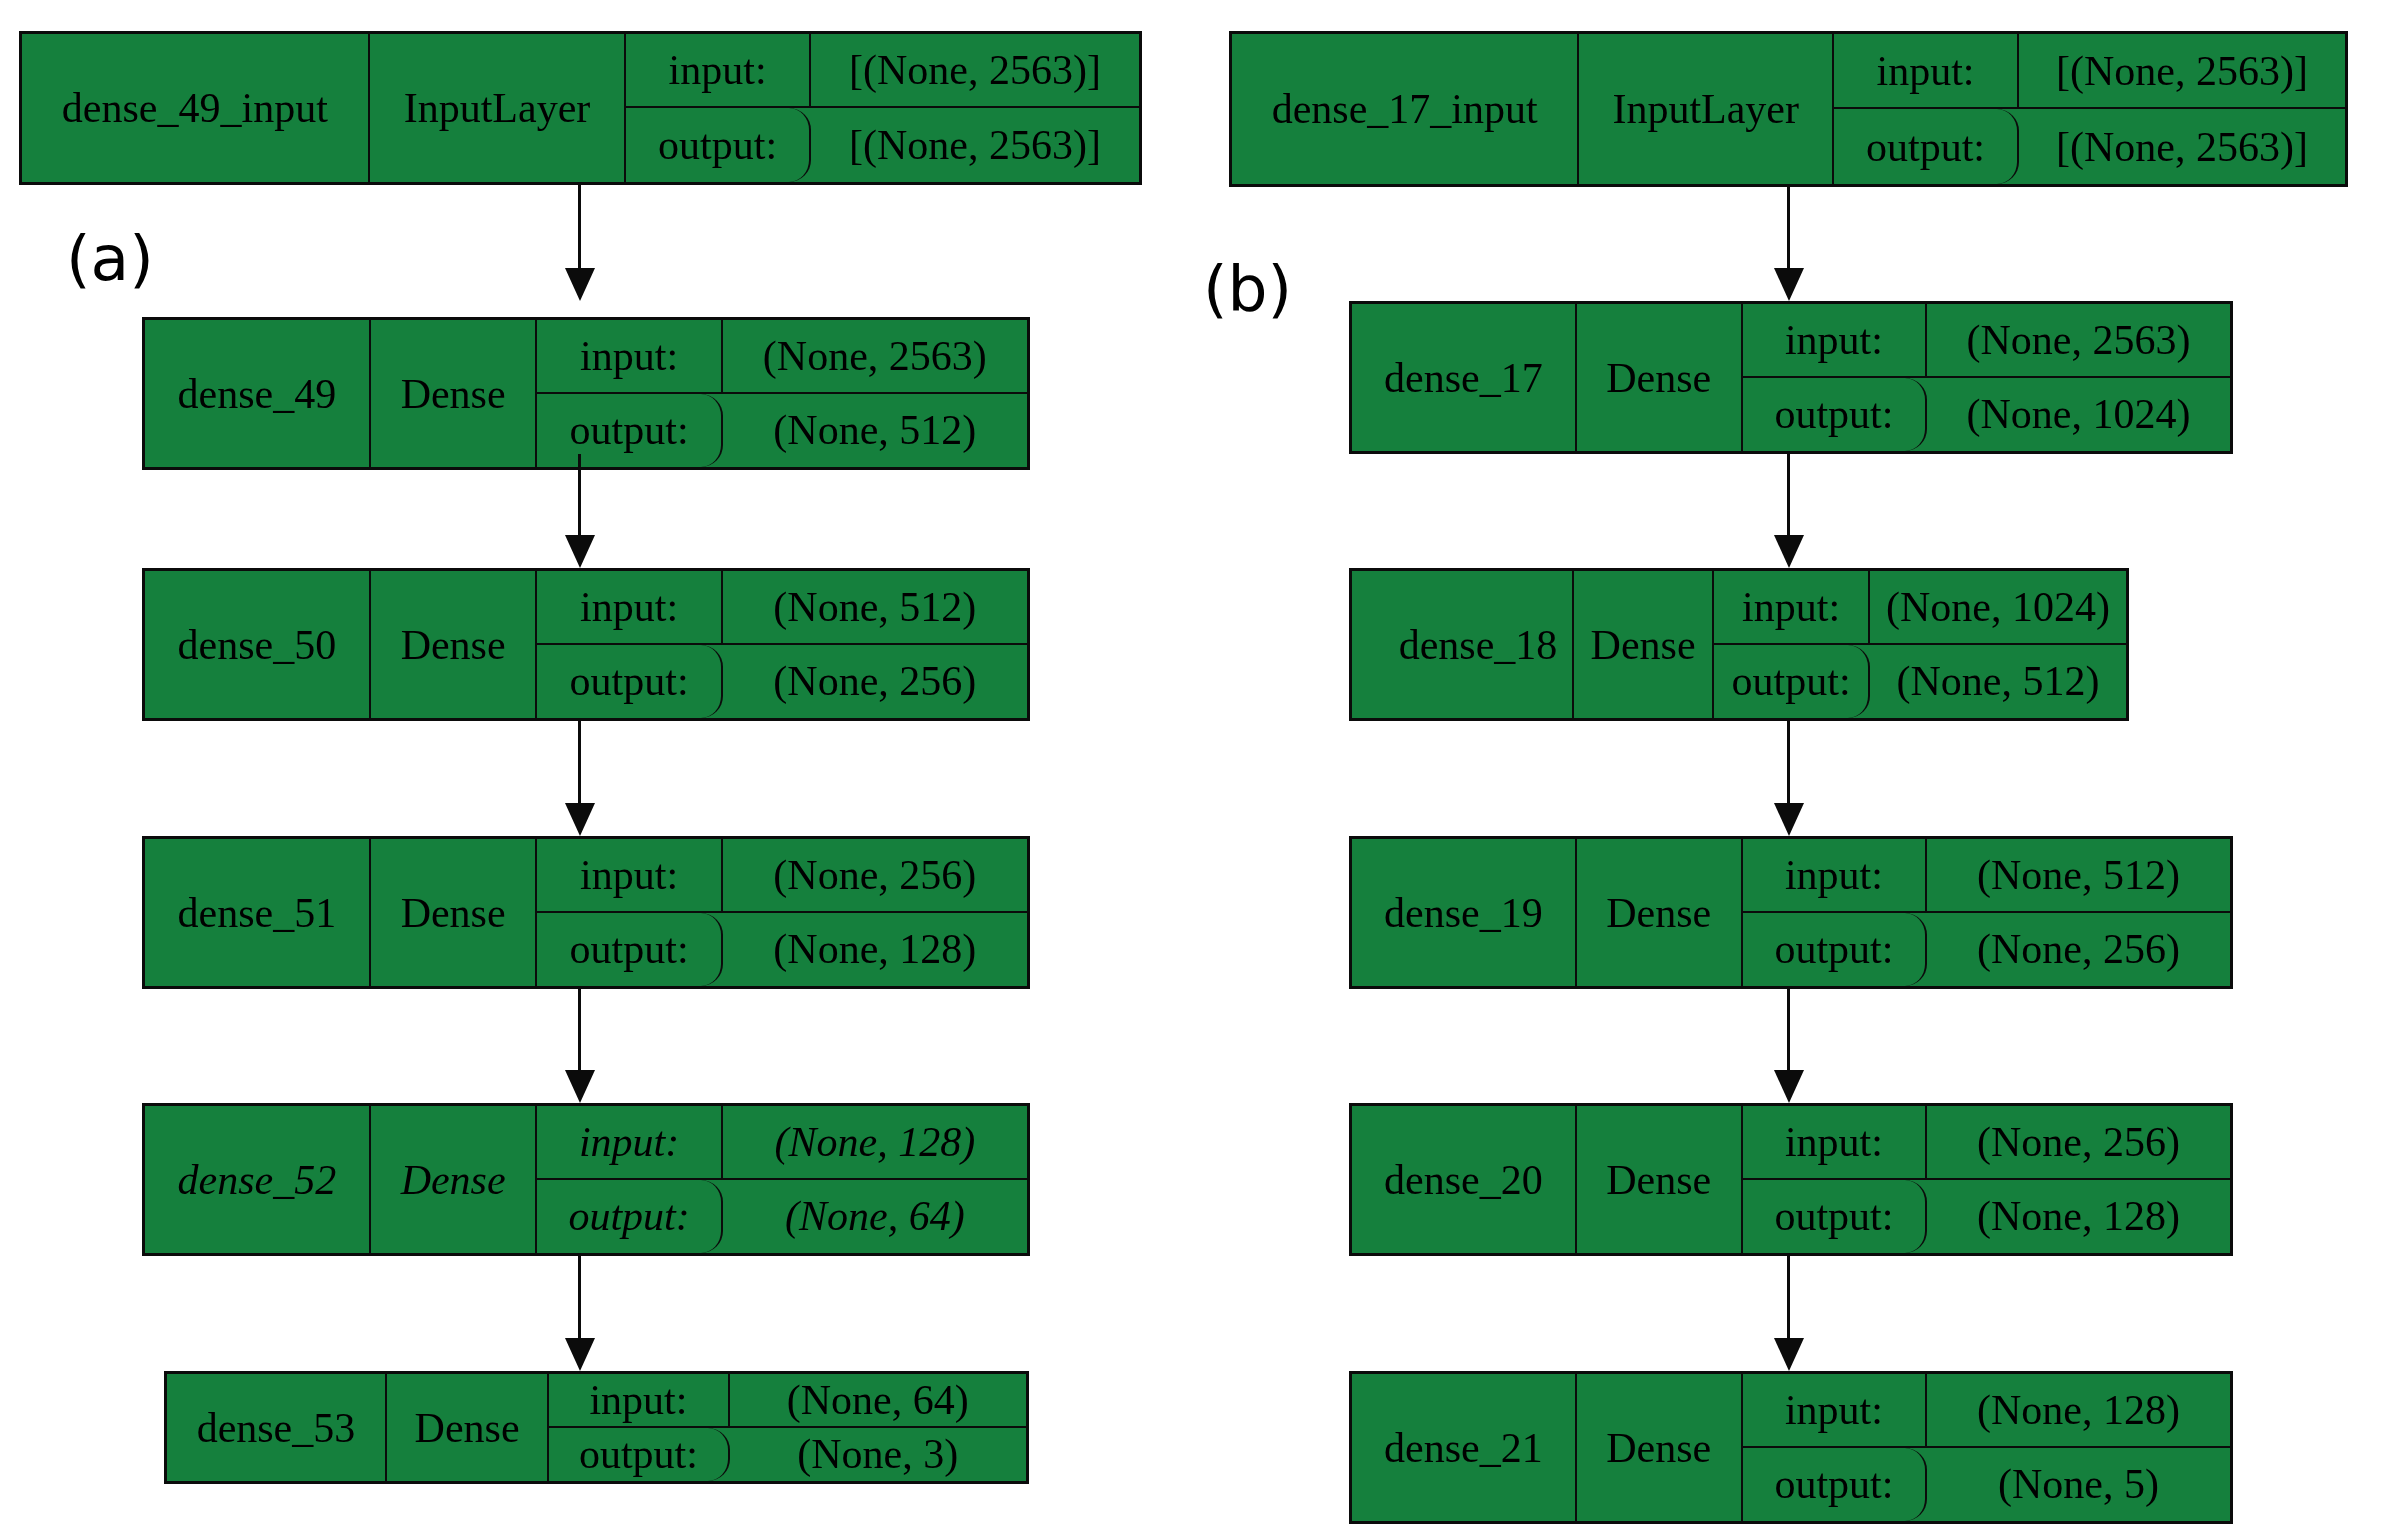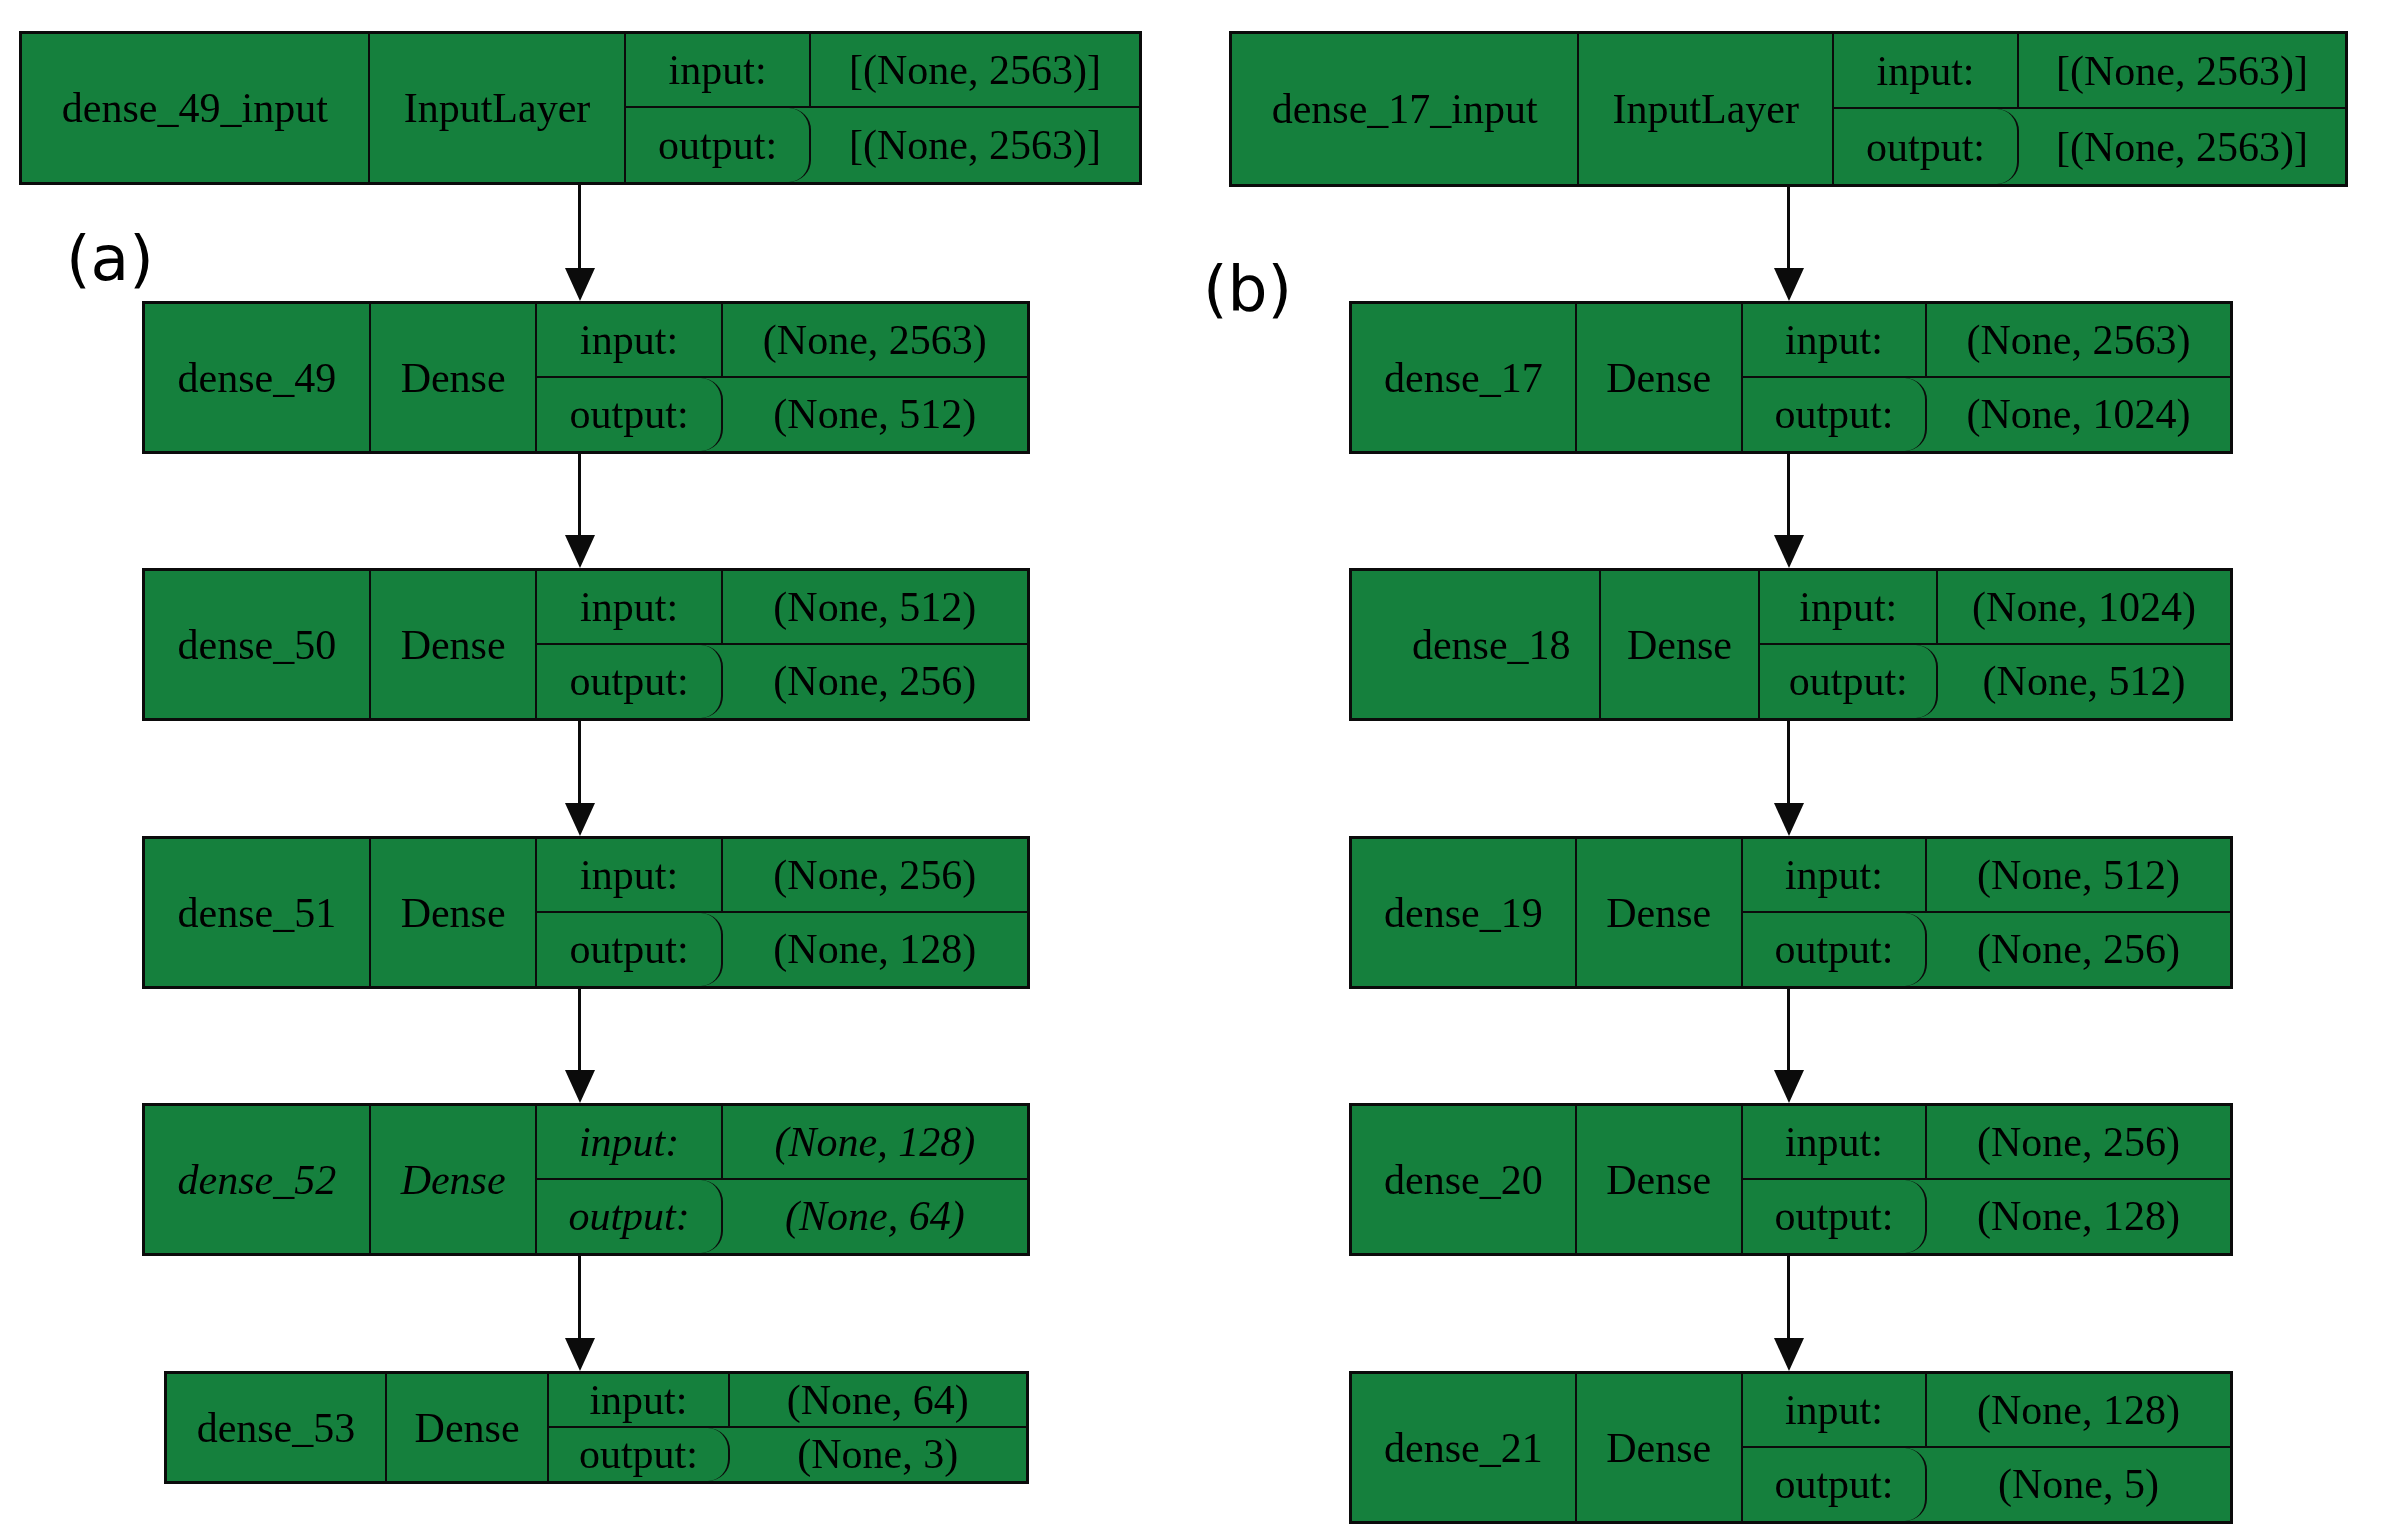--- a/index.html
+++ b/index.html
@@ -80,21 +80,21 @@
       <div class="cell in-shape">[(None, 2563)]</div>
       <div class="cell out-label">output:</div>
       <div class="cell out-shape">[(None, 2563)]</div>
     </div>
 
     <div class="arrow" style="left:563px; top:185px; height:116px;">
       <div class="arrow-line"></div>
         <div class="arrow-head"></div>
     </div>
 
-    <div class="block dense-cols" style="left:142px; top:301px; width:888px; height:153px;">
+    <div class="block dense-cols" style="left:142px; top:317px; width:888px; height:153px;">
       <div class="cell name">dense_49</div>
       <div class="cell type">Dense</div>
       <div class="cell in-label">input:</div>
       <div class="cell in-shape">(None, 2563)</div>
       <div class="cell out-label">output:</div>
       <div class="cell out-shape">(None, 512)</div>
     </div>
 
     <div class="arrow" style="left:563px; top:454px; height:114px;">
       <div class="arrow-line"></div>
@@ -177,21 +177,21 @@
       <div class="cell in-shape">(None, 2563)</div>
       <div class="cell out-label">output:</div>
       <div class="cell out-shape">(None, 1024)</div>
     </div>
 
     <div class="arrow" style="left:1772px; top:454px; height:114px;">
       <div class="arrow-line"></div>
         <div class="arrow-head"></div>
     </div>
 
-    <div class="block dense-cols" style="left:1349px; top:568px; width:884px; height:153px;padding-left:32px;">
+    <div class="block dense-cols" style="left:1349px; top:568px; width:780px; height:153px;padding-left:32px;">
       <div class="cell name">dense_18</div>
       <div class="cell type">Dense</div>
       <div class="cell in-label">input:</div>
       <div class="cell in-shape">(None, 1024)</div>
       <div class="cell out-label">output:</div>
       <div class="cell out-shape">(None, 512)</div>
     </div>
 
     <div class="arrow" style="left:1772px; top:721px; height:115px;">
       <div class="arrow-line"></div>

